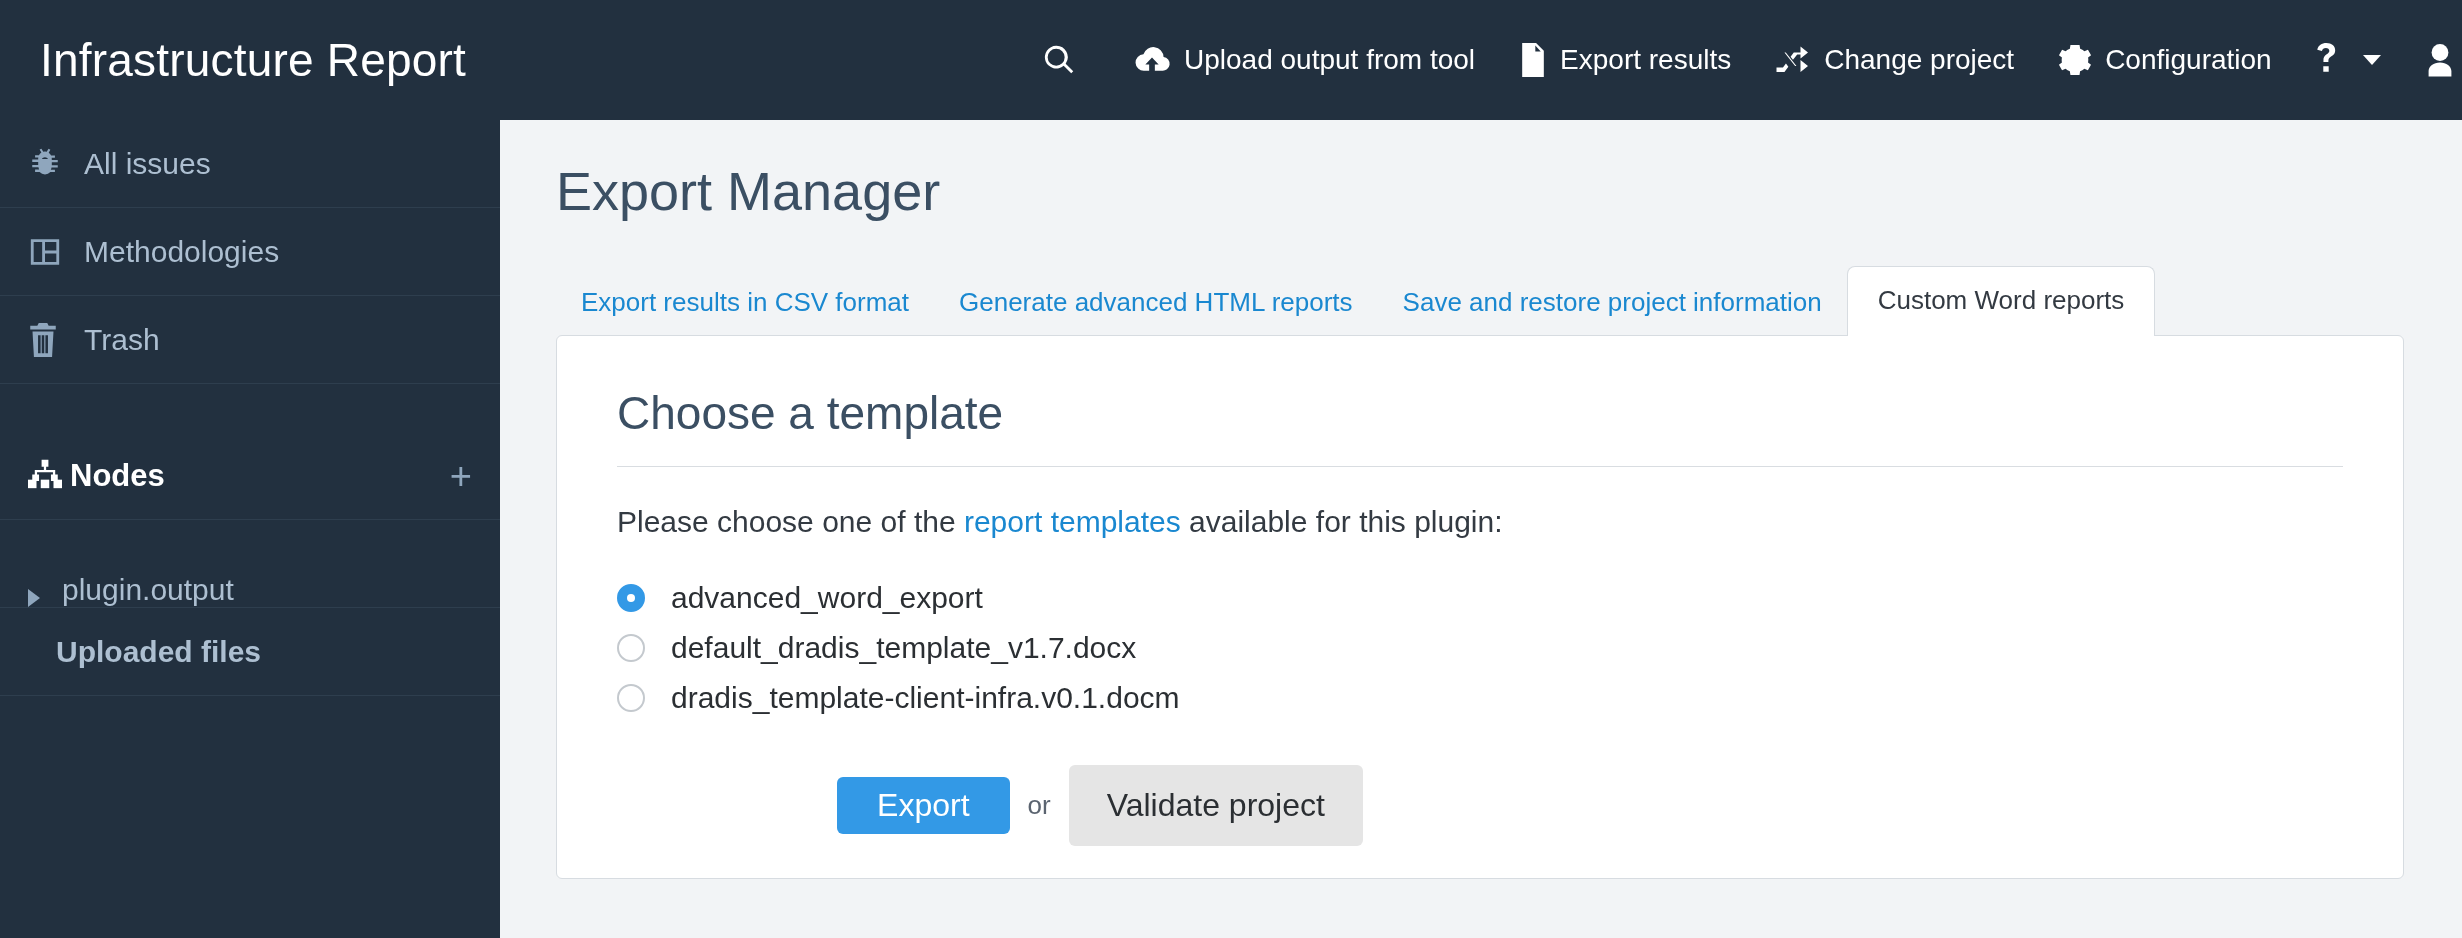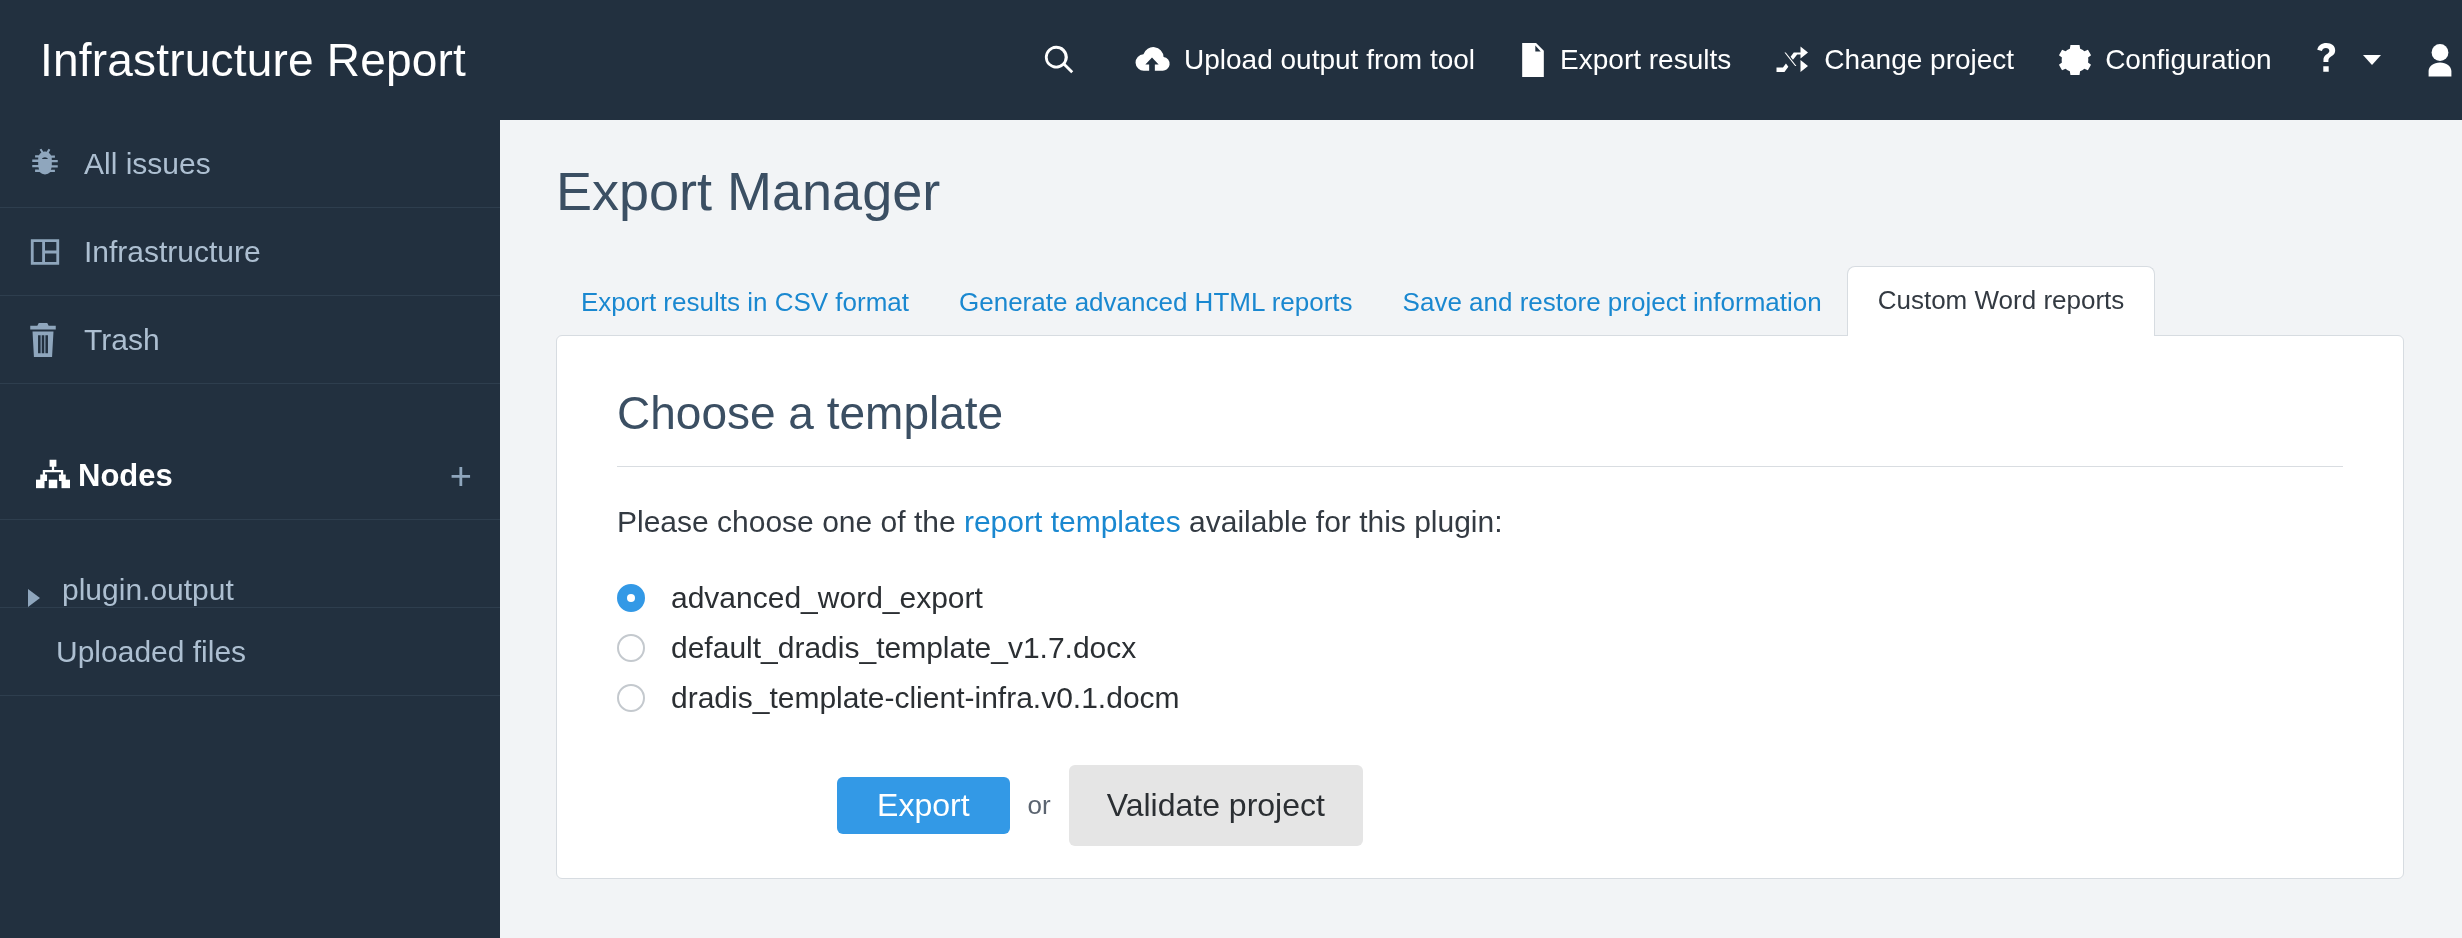--- a/index.html
+++ b/index.html
@@ -71,21 +71,21 @@
   .side-label {
     color: #adbfd1;
     font-size: 30px;
     margin-left: 8px;
     white-space: nowrap;
   }
   .side-gap { height: 48px; }
   .side-header {
     height: 88px;
     display: flex; align-items: center;
-    padding-left: 36px; padding-right: 28px;
+    padding-left: 28px; padding-right: 28px;
     border-bottom: 1px solid #2e3e4e;
   }
   .side-header .sico svg { fill: #ffffff; }
   .side-header .side-label { color: #ffffff; font-weight: 700; font-size: 31px; }
   .plus-btn {
     margin-left: auto;
     color: #8fa6bd;
     font-size: 38px;
     line-height: 1;
     cursor: pointer;
@@ -106,21 +106,21 @@
     margin-right: 22px;
   }
   .side-node .side-label { margin-left: 0; }
   .side-sub {
     height: 88px;
     display: flex; align-items: center;
     padding-left: 56px;
     border-bottom: 1px solid #2e3e4e;
     cursor: pointer;
   }
-  .side-sub .side-label { margin-left: 0; }
+  .side-sub .side-label { margin-left: 0; font-weight: bold; }
 
   
   .panel {
     position: absolute;
     left: 500px; top: 120px;
     width: 1962px; height: 818px;
     background: #f2f4f6;
     border-top-left-radius: 18px;
   }
   .page-title {
@@ -333,21 +333,21 @@
     </span>
     <span class="side-label">All issues</span>
   </div>
 
   <div class="side-item">
     <span class="sico">
       <svg width="34" height="34" viewBox="0 0 24 24">
           <path d="M2 3h20v18H2V3zm2 2v14h6V5H4zm8 0v6h8V5h-8zm0 8v6h8v-6h-8z"></path>
         </svg>
     </span>
-    <span class="side-label">Infrastructure</span>
+    <span class="side-label">Methodologies</span>
   </div>
 
   <div class="side-item">
     <span class="sico">
       <svg width="30" height="34" viewBox="0 0 20 24">
           <path d="M7 0h6l1 2h5v2.6H1V2h5L7 0zM2.6 6h14.8l-1 18H3.6l-1-18zm3.9 2.6v12.8h1.8V8.6H6.5zm2.6 0v12.8h1.8V8.6H9.1zm2.6 0v12.8h1.8V8.6h-1.8z"></path>
         </svg>
     </span>
     <span class="side-label">Trash</span>
   </div>

